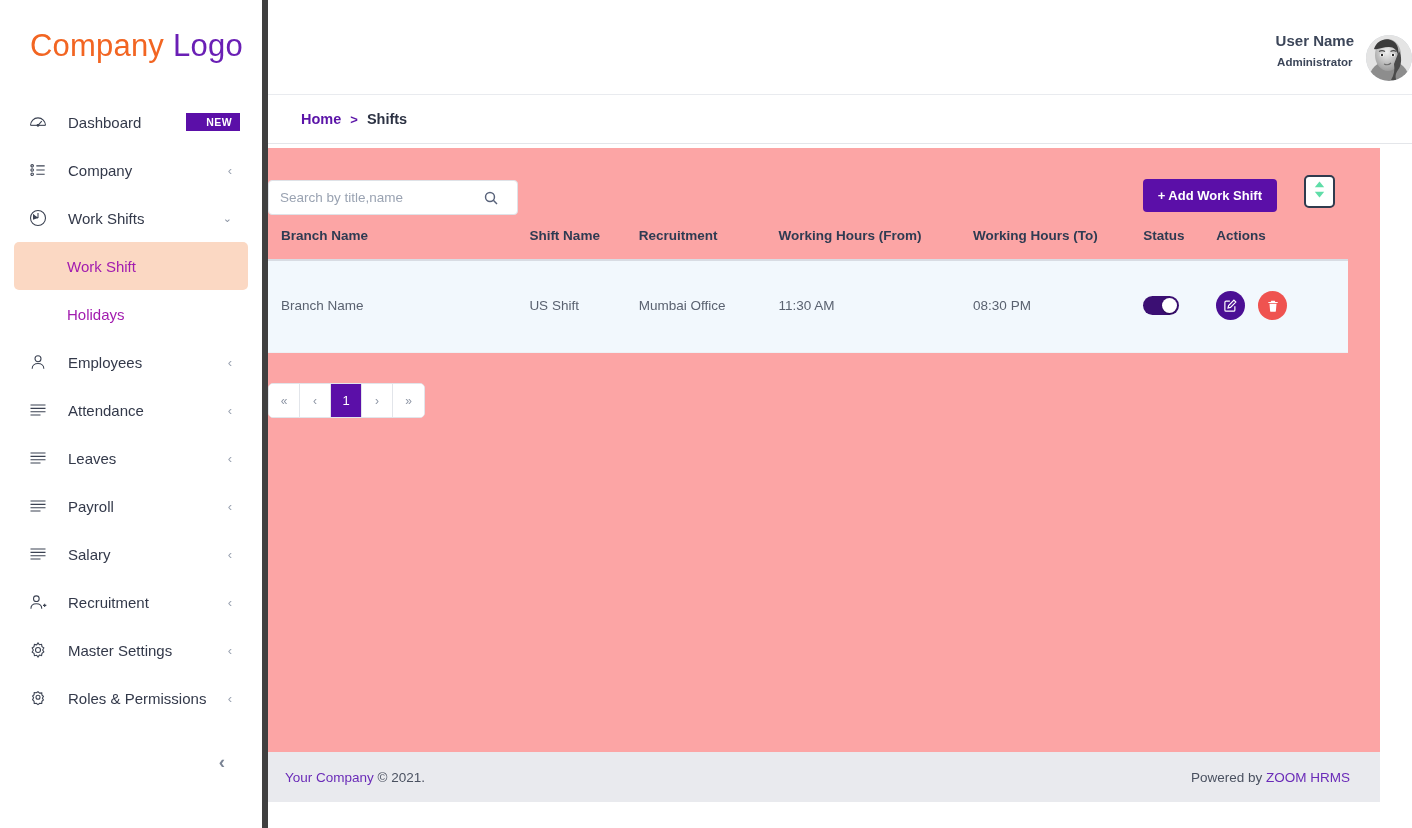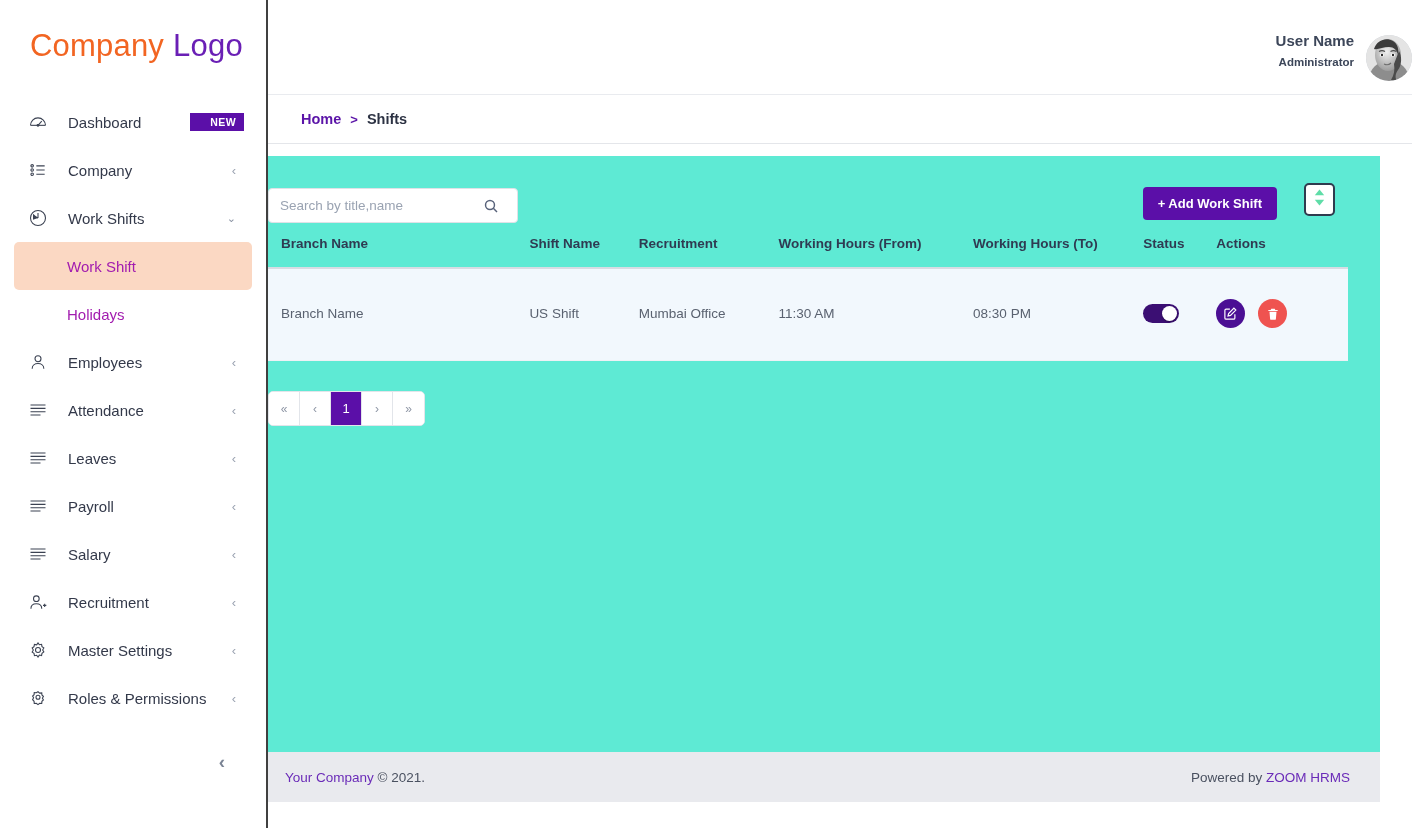--- a/index.html
+++ b/index.html
@@ -10,21 +10,21 @@
     font-family: "Liberation Sans", sans-serif;
     overflow: hidden;
   }
   .app { position: relative; width: 1412px; height: 828px; background: #fff; }
 
   
   .sidebar {
     position: absolute; left: 0; top: 0;
     width: 268px; height: 828px;
     background: #ffffff;
-    border-right: 2px solid #404040;
+    border-right: 6px solid #404040;
     overflow: hidden;
   }
   .brand {
     height: 92px;
     display: flex; align-items: center;
     padding-left: 30px;
     font-size: 31px; letter-spacing: .2px;
     font-weight: 400;
   }
   .brand .b1 { color: #f26522; }
@@ -81,21 +81,21 @@
 
   
   .topbar {
     position: absolute; left: 268px; top: 0;
     width: 1144px; height: 95px;
     background: #fff;
     border-bottom: 1px solid #e9ebef;
   }
   .user-block {
     position: absolute; right: 58px; top: 32px;
-    text-align: right;
+    text-align: center;
   }
   .user-name { font-size: 15px; font-weight: 700; color: #3c4659; }
   .user-role { font-size: 11.5px; font-weight: 700; color: #3c4659; margin-top: 7px; }
   .avatar {
     position: absolute; right: 0px; top: 35px;
     width: 46px; height: 46px; border-radius: 50%;
     overflow: hidden; background: #cfd3d8;
   }
   .avatar svg { display: block; }
 
@@ -108,23 +108,23 @@
     display: flex; align-items: center;
     padding-left: 33px;
     text-align: center;
   }
   .crumb-home { color: #5b14a8; font-size: 14.5px; font-weight: 700; cursor: pointer; }
   .crumb-sep { color: #5b14a8; font-size: 13px; font-weight: 700; margin: 0 9px; }
   .crumb-cur { color: #2c3243; font-size: 14.5px; font-weight: 700; }
 
   
   .content {
-    position: absolute; left: 268px; top: 156px;
+    position: absolute; left: 268px; top: 148px;
     width: 1112px; height: 608px;
-    background: #5eead4;
+    background: #fca5a5;
   }
   .toolbar {
     position: relative; height: 80px;
   }
   .search-wrap {
     position: absolute; left: 0px; top: 32px;
     width: 250px; height: 35px;
     border: 1px solid #dfe2e7; border-radius: 4px;
     background: #fff;
     display: flex; align-items: center;

